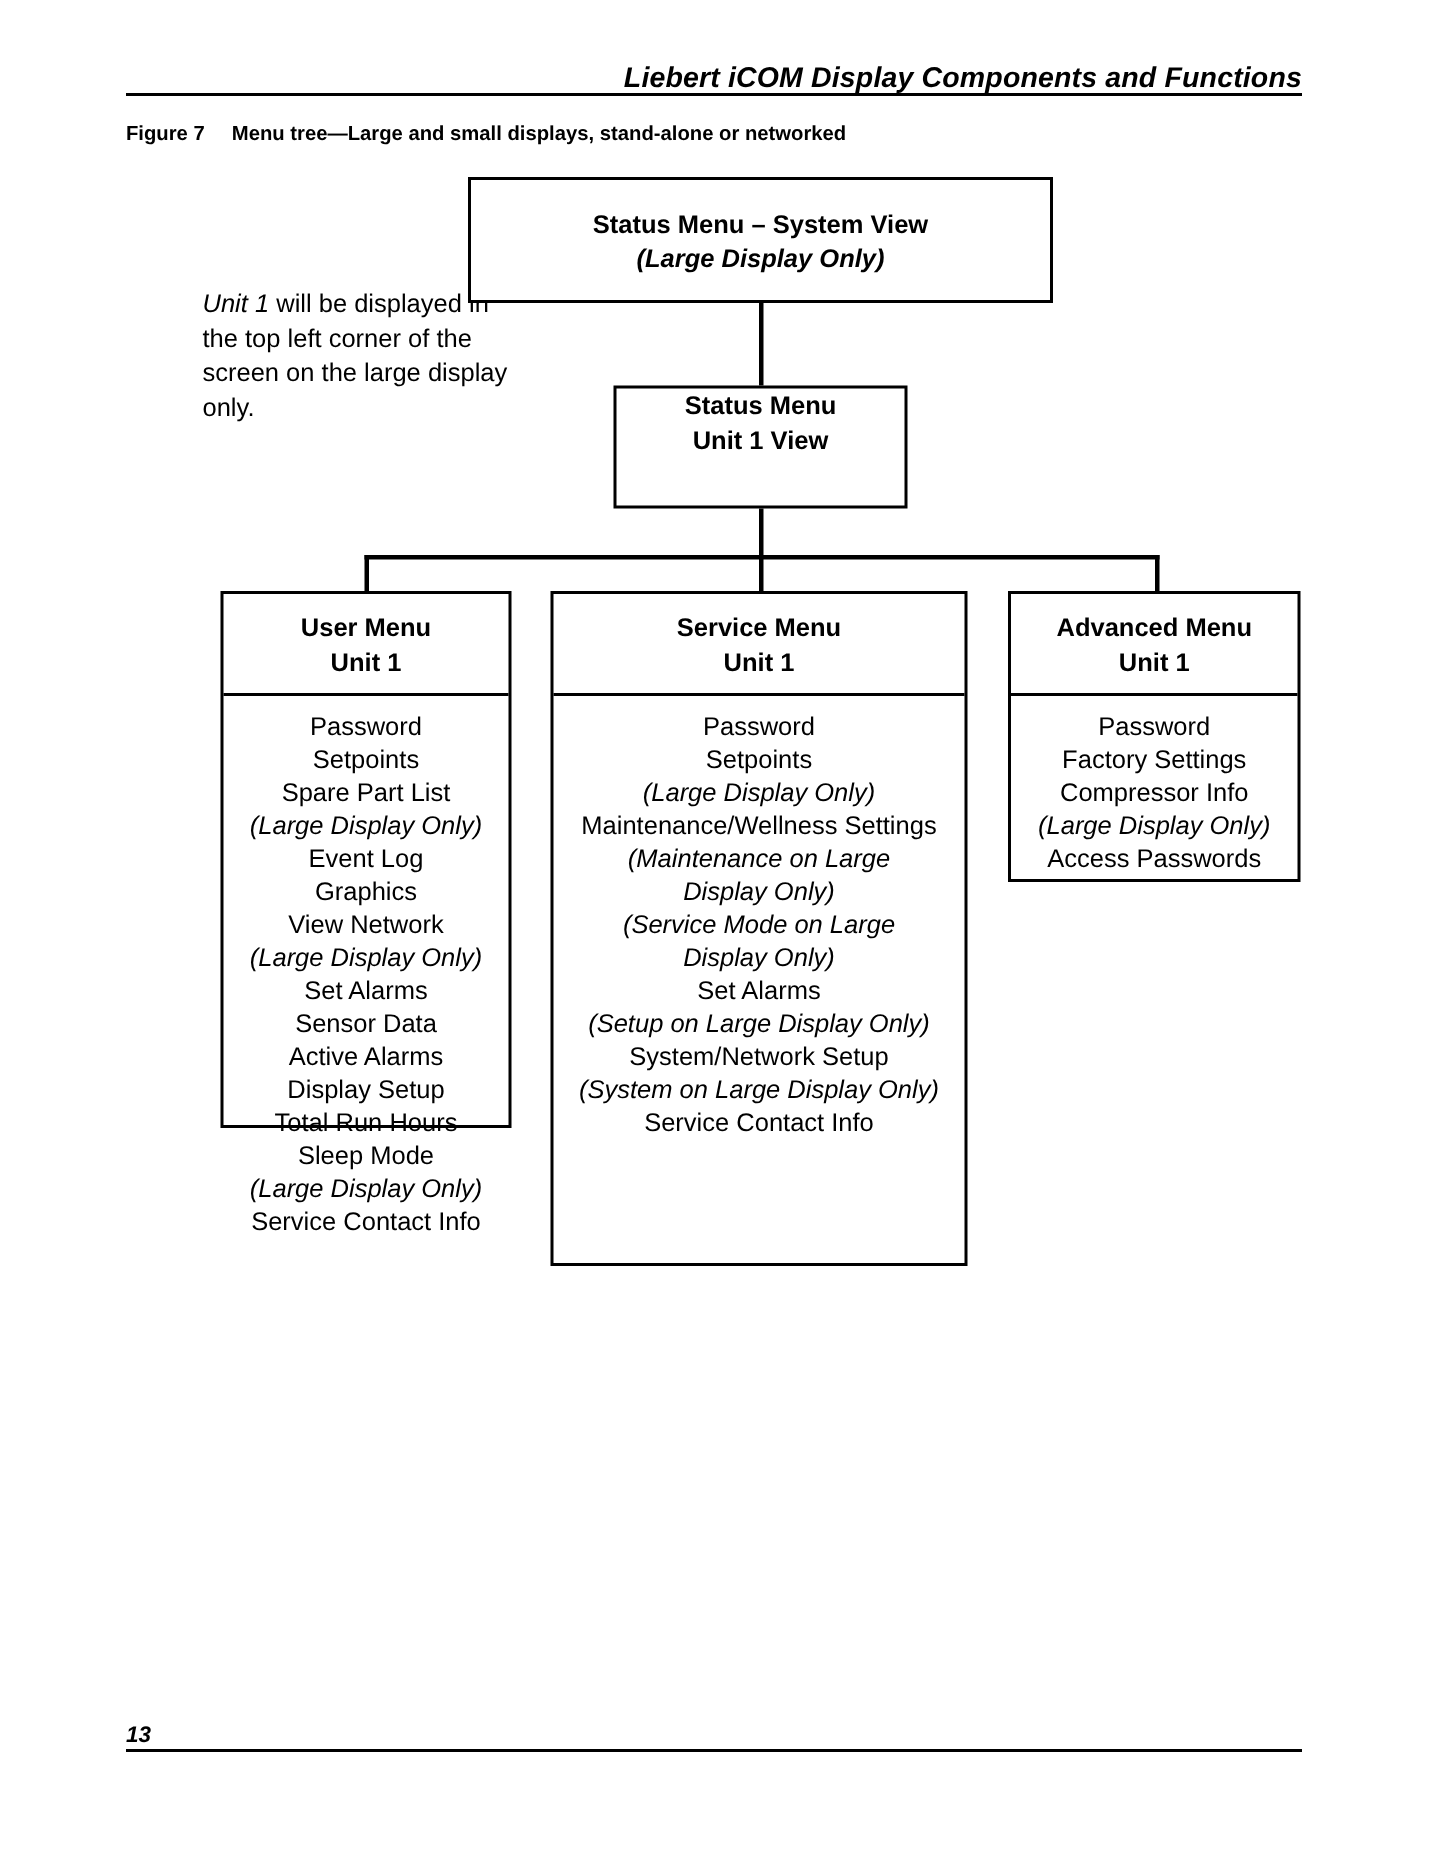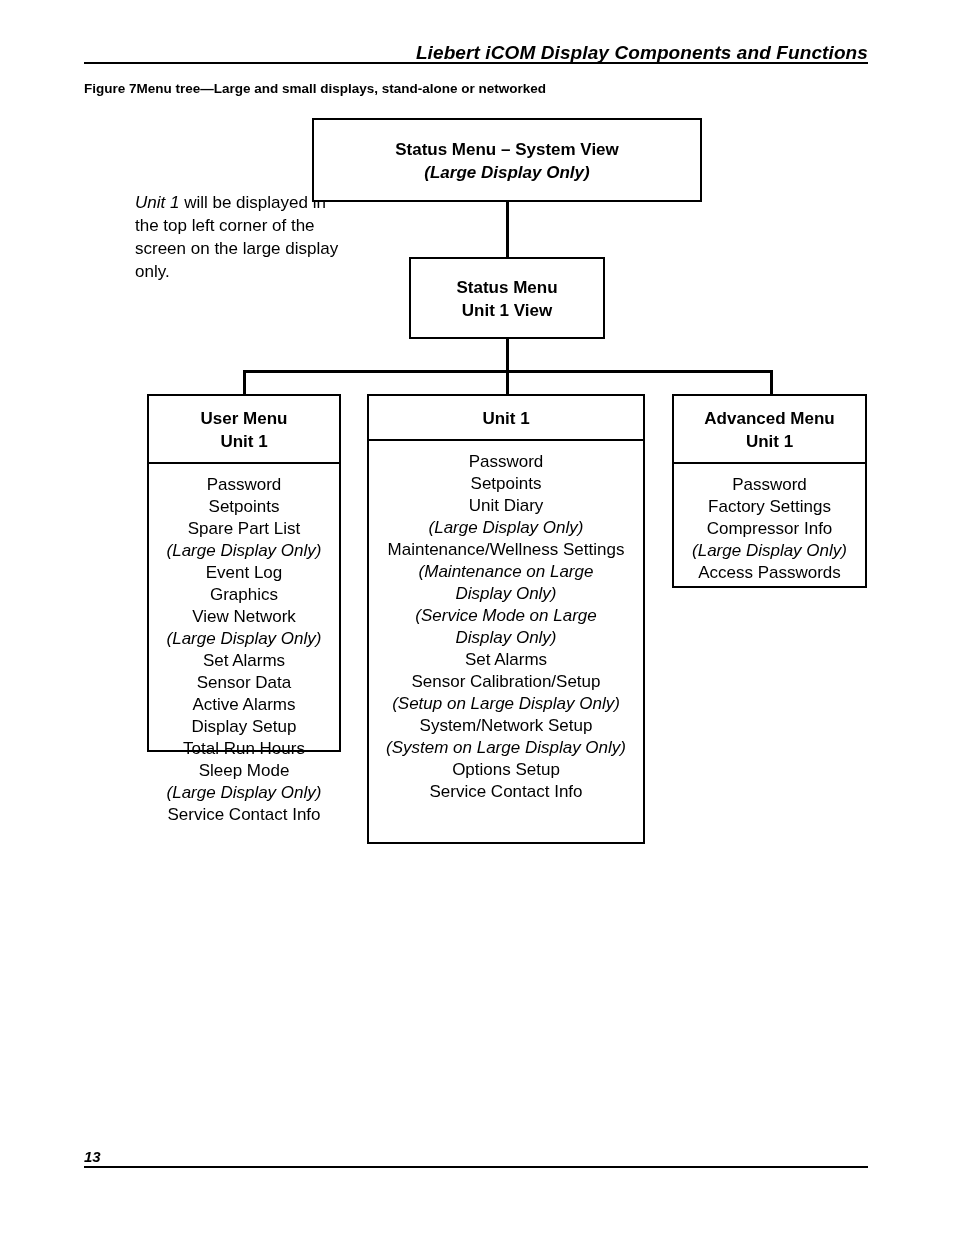--- a/index.html
+++ b/index.html
@@ -38,21 +38,21 @@
     background: #000;
   }
   #figure-caption {
     position: absolute;
     left: 84px;
     top: 81px;
     font-size: 13.5px;
     font-weight: bold;
     white-space: nowrap;
   }
-  #figure-caption .fig-label { }
+  #figure-caption .fig-label { margin-right: 18px; }
 
   #page-footer-rule {
     position: absolute;
     left: 84px;
     top: 1166px;
     width: 784px;
     height: 2px;
     background: #000;
   }
   #page-number {
@@ -111,21 +111,20 @@
   #node-status-system {
     left: 312px; top: 118px; width: 390px; height: 84px;
   }
   #node-status-system .node-title {
     padding-top: 18px;
   }
   #node-status-unit {
     left: 409px; top: 257px; width: 196px; height: 82px;
   }
   #node-status-unit .node-title {
-    padding-top: 17px;
   }
   #node-user {
     left: 147px; top: 394px; width: 194px; height: 358px;
   }
   #node-service {
     left: 367px; top: 394px; width: 278px; height: 450px;
   }
   #node-advanced {
     left: 672px; top: 394px; width: 195px; height: 194px;
   }
@@ -206,39 +205,37 @@
       <div>Display Setup</div>
       <div>Total Run Hours</div>
       <div>Sleep Mode</div>
       <div class="it">(Large Display Only)</div>
       <div>Service Contact Info</div>
     </div>
 </div>
 
 <div class="node" id="node-service">
   <div class="node-title node-header-block">
+    <div>Service Menu</div>
     <div>Unit 1</div>
   </div>
   <div class="node-divider"></div>
   <div class="node-list">
       <div>Password</div>
       <div>Setpoints</div>
-      <div>Unit Diary</div>
       <div class="it">(Large Display Only)</div>
       <div>Maintenance/Wellness Settings</div>
       <div class="it">(Maintenance on Large</div>
       <div class="it">Display Only)</div>
       <div class="it">(Service Mode on Large</div>
       <div class="it">Display Only)</div>
       <div>Set Alarms</div>
-      <div>Sensor Calibration/Setup</div>
       <div class="it">(Setup on Large Display Only)</div>
       <div>System/Network Setup</div>
       <div class="it">(System on Large Display Only)</div>
-      <div>Options Setup</div>
       <div>Service Contact Info</div>
     </div>
 </div>
 
 <div class="node" id="node-advanced">
   <div class="node-title node-header-block">
     <div>Advanced Menu</div>
     <div>Unit 1</div>
   </div>
   <div class="node-divider"></div>

